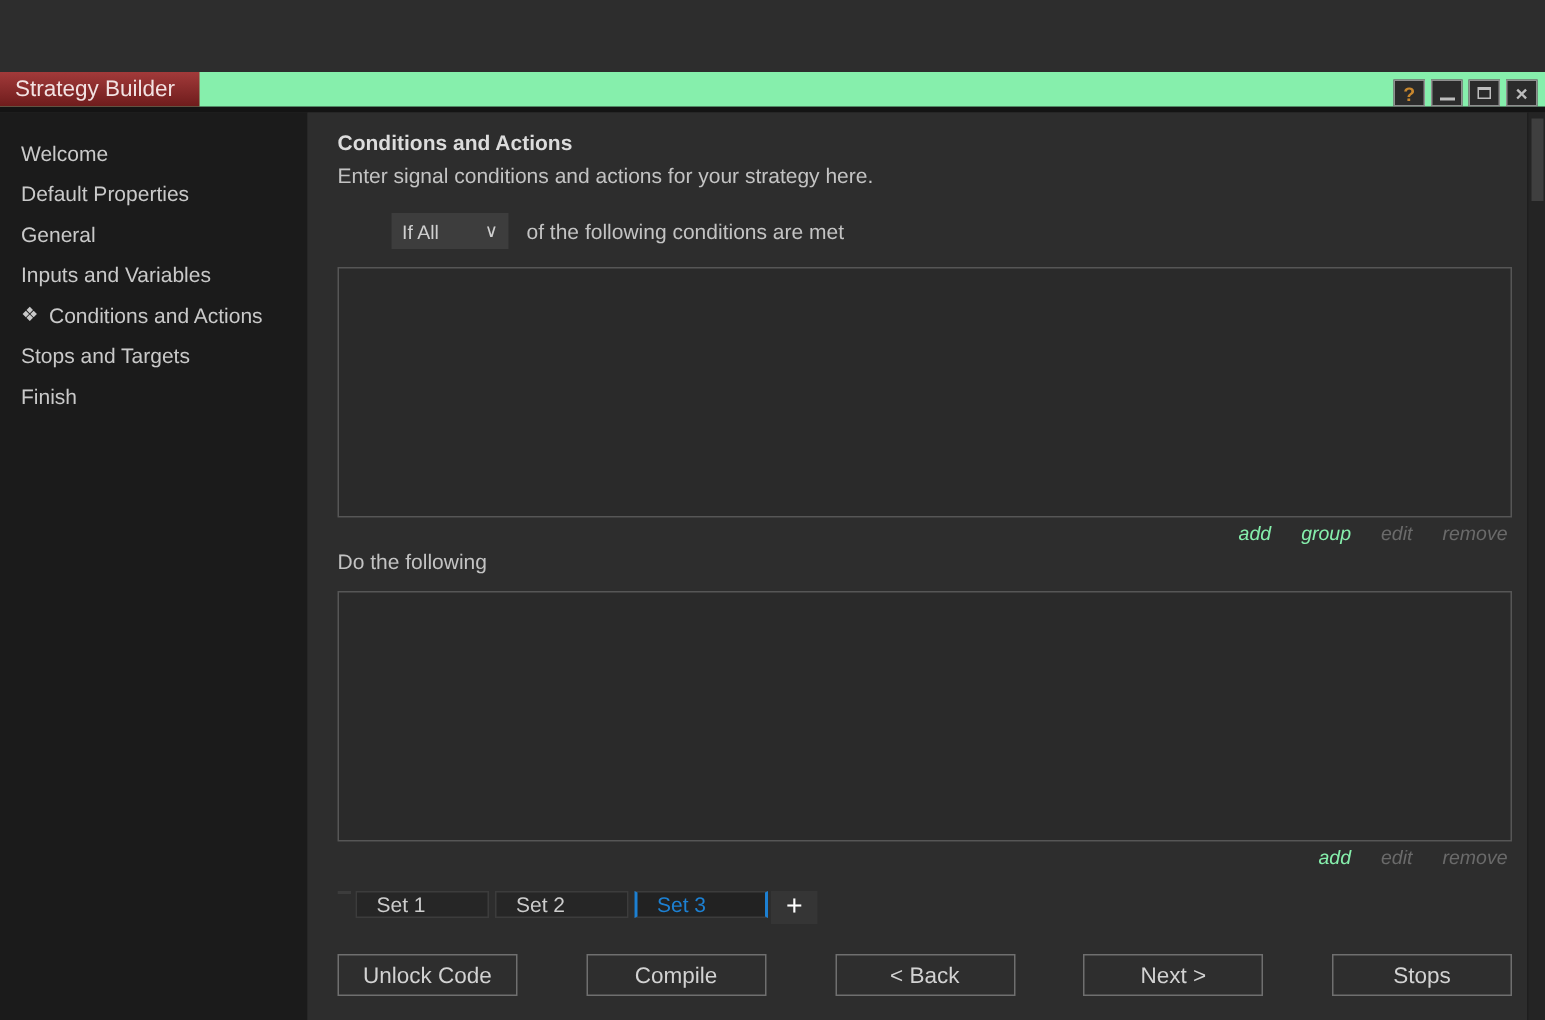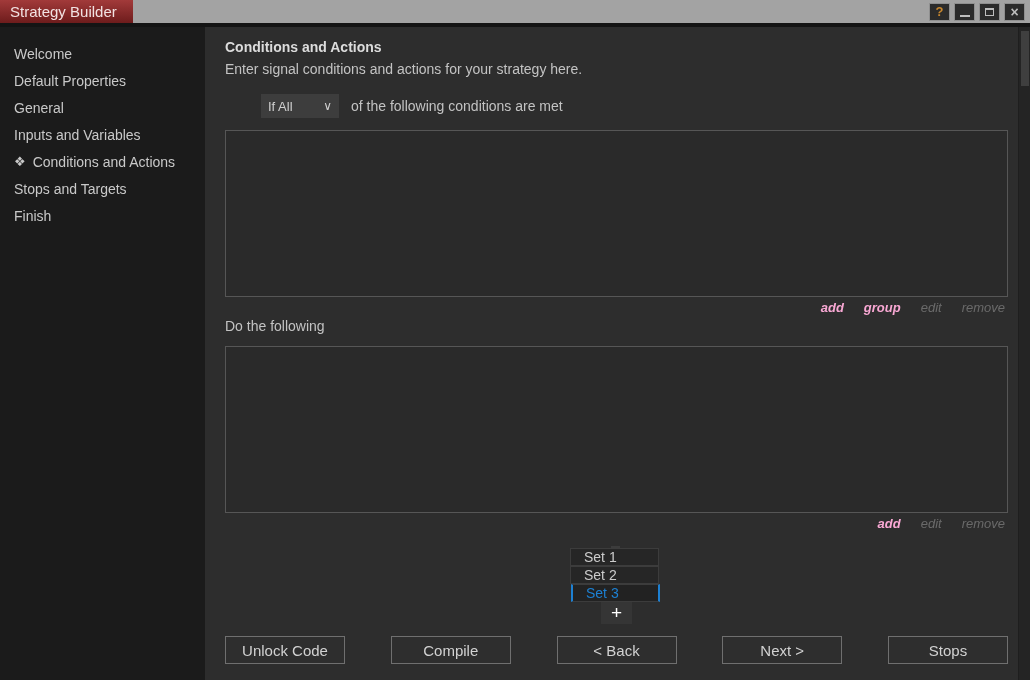--- a/index.html
+++ b/index.html
@@ -7,22 +7,22 @@
   body {
     width: 1030px; height: 680px;
     background: #2d2d2d;
     font-family: "Liberation Sans", sans-serif;
     overflow: hidden;
   }
   .window { width: 1030px; height: 680px; display: flex; flex-direction: column; background: #2d2d2d; }
 
   
   .titlebar {
-    height: 23px; background: #a3a3a3; display: flex; align-items: center;
-    position: relative; flex: 0 0 auto;
+    height: 23px; background: #86efac; display: flex; align-items: flex-end;
+    position: relative; flex: 0 0 auto; margin-top: 48px;
   }
   .title-badge {
     background: linear-gradient(#a23a3a, #6e1c1c);
     color: #f2e2e2; font-size: 15px; line-height: 23px;
     padding: 0 16px 0 10px;
   }
   .titlebar-sep { height: 4px; background: #141414; flex: 0 0 auto; }
   .win-controls { margin-left: auto; display: flex; gap: 4px; align-items: center; padding-right: 5px; }
   .ctrl {
     width: 21px; height: 18px; border: 1px solid #8f8f8f; background: #2b2b2b;
@@ -62,27 +62,27 @@
 
   .listbox {
     margin-top: 12px; height: 167px;
     border: 1px solid #565656; background: #2a2a2a;
   }
 
   .links {
     display: flex; justify-content: flex-end; gap: 20px;
     font-size: 13px; font-style: italic; padding: 3px 3px 0 0; height: 20px;
   }
-  .link { color: #f9a8d4; font-weight: bold; cursor: default; }
+  .link { color: #86efac; font-weight: normal; cursor: default; }
   .link.disabled { color: #6a6a6a; font-weight: normal; }
 
   .section-label { color: #c3c3c3; font-size: 14px; margin-top: 1px; }
 
   
-  .tabbar { margin-top: 13px; display: flex; height: 28px; align-items: center; flex-direction: column; }
+  .tabbar { margin-top: 13px; display: flex; height: 28px; align-items: flex-start; }
   .tab-sliver { width: 9px; border: 1px solid #3c3c3c; background: #232323; margin-right: 3px; }
   .tab {
     width: 89px; display: flex; align-items: center; padding-left: 13px;
     color: #cccccc; font-size: 14px; background: #262626;
     border: 1px solid #3c3c3c; margin-right: 4px; cursor: default;
   }
   .tab.selected {
     color: #1d80d2; background: #222222;
     border: 1px solid #3c3c3c;
     border-left: 2px solid #1d80d2; border-right: 2px solid #1d80d2;

